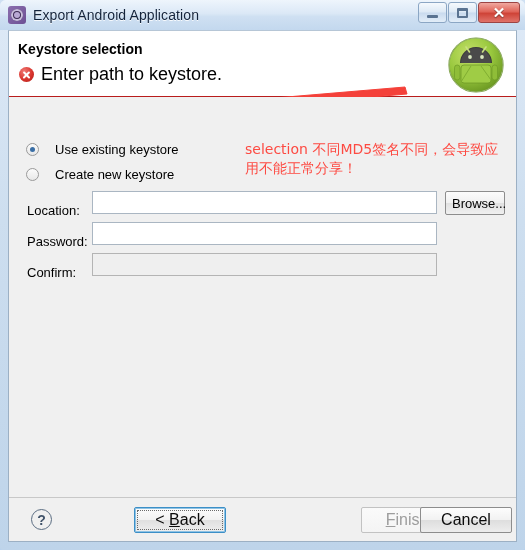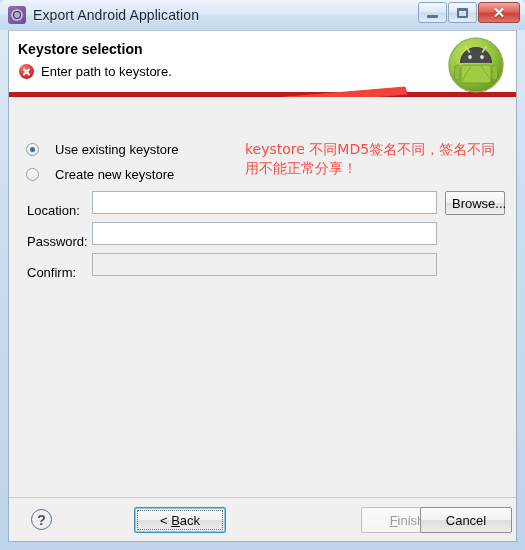--- a/index.html
+++ b/index.html
@@ -71,42 +71,42 @@
     background:#f0f0f0;
     border:1px solid #9cb0c4;
     border-top-color:#b6c6d6;
     overflow:hidden;
   }
 
   
   #header {
     position:absolute; left:0; top:0; width:507px; height:66px;
     background:#ffffff;
-    border-bottom:5px solid #b91c1c;
+    border-bottom:1px solid #b91c1c;
   }
   #header-title {
     position:absolute; left:9px; top:10px;
     font-size:14px; font-weight:bold; color:#000;
   }
   #error-row {
     position:absolute; left:10px; top:33px;
     display:flex; align-items:center; gap:7px;
   }
   #error-icon {
     width:15px;height:15px;border-radius:50%;
     background: radial-gradient(circle at 35% 30%, #f07a76 0%, #d8332c 55%, #ad201b 100%);
     position:relative; flex:none;
   }
   #error-icon::before, #error-icon::after{
     content:""; position:absolute; left:3px; top:6.5px;
     width:9px;height:2.2px;background:#fff;border-radius:1px;
   }
   #error-icon::before{ transform:rotate(45deg); }
   #error-icon::after { transform:rotate(-45deg); }
-  #error-text { font-size:13px; color:#000; }
+  #error-text { font-size:18px; color:#000; }
 
   #android-logo {
     position:absolute; right:11px; top:5px;
     width:58px;height:58px;
   }
 
   
   #arrow-svg {
     position:absolute; left:0; top:0; width:507px; height:66px;
     pointer-events:none;
@@ -182,21 +182,21 @@
   #help-icon {
     position:absolute; left:22px; top:11px;
     width:21px;height:21px;border-radius:50%;
     border:1.6px solid #5b6d82;
     display:flex;align-items:center;justify-content:center;
     font-size:14px; color:#41536a; font-weight:bold;
     line-height:1;
   }
   .wbutton {
     position:absolute; top:9px; width:92px; height:26px;
-    font-size:13px; color:#0b0b0b;
+    font-size:16px; color:#0b0b0b;
     border:1px solid #8d8d8d; border-radius:2px;
     background: linear-gradient(180deg,#fdfdfd 0%,#f2f2f2 48%,#dedede 52%,#ededed 100%);
     cursor:default;
     font-family:"Liberation Sans",sans-serif;
     display:flex; align-items:center; justify-content:center;
   }
   .wbutton.disabled {
     color:#9d9d9d;
     border-color:#c2c2c2;
     background: linear-gradient(180deg,#fafafa 0%,#f4f4f4 100%);
@@ -282,21 +282,21 @@
         <span class="radio-dot checked"></span>
         <span>Use existing keystore</span>
       </div>
 
       <div class="radio-row" id="radio-new">
         <span class="radio-dot"></span>
         <span>Create new keystore</span>
       </div>
 
       <div id="annotation">
-        <div>keystore 不同MD5签名不同，签名不同</div>
+        <div>selection 不同MD5签名不同，会导致应</div>
         <div>用不能正常分享！</div>
       </div>
 
       <div class="field-row" id="row-location">
         <span class="field-label">Location:</span>
         <input class="field-input" type="text" value="" style="">
         <button id="browse-btn">Browse...</button>
       </div>
 
       <div class="field-row" id="row-password">

